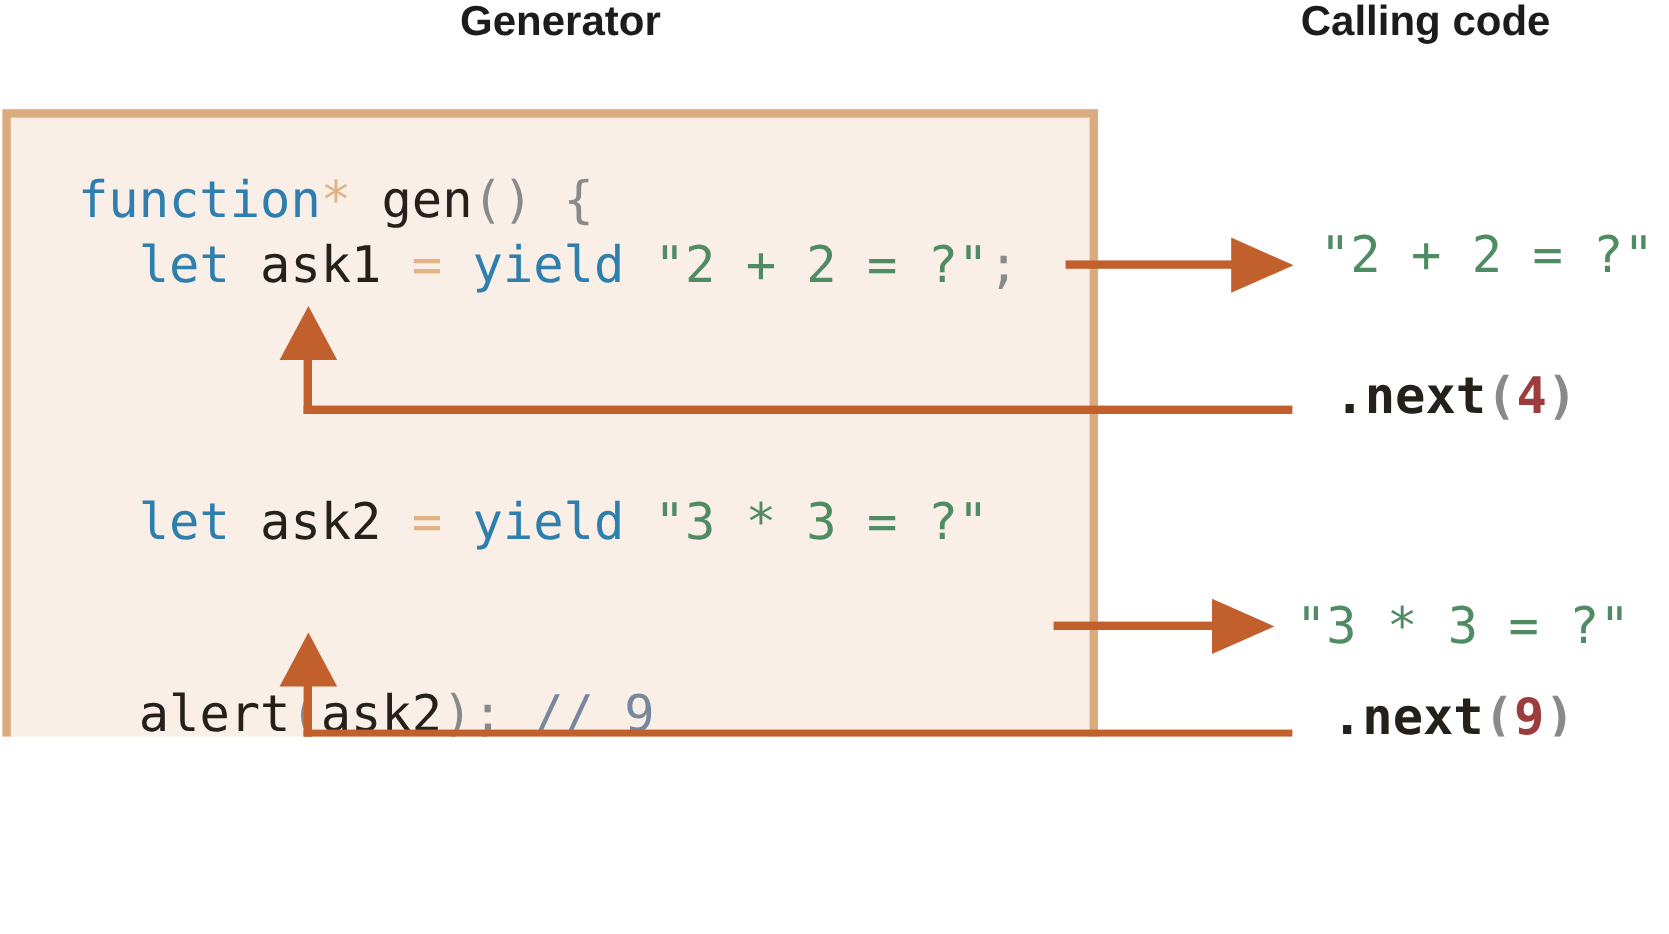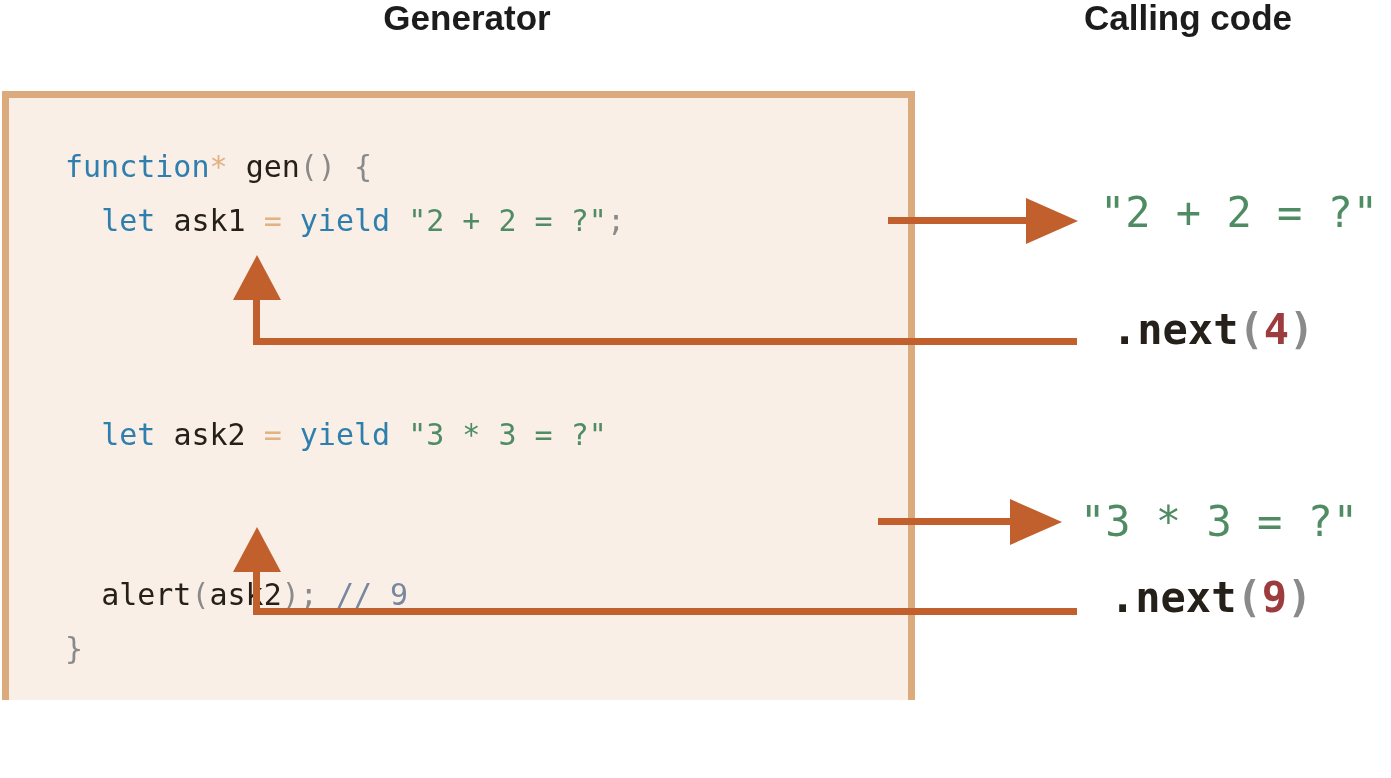--- a/index.html
+++ b/index.html
@@ -1,18 +1,18 @@
 <!DOCTYPE html>
 <html><head>
 <meta charset="utf-8">
 <style>
   html,body{margin:0;padding:0;background:#ffffff;}
   .canvas{
     position:relative;
-    width:1391px;height:700px;
+    width:1391px;height:614px;
     background:#ffffff;
     overflow:hidden;
     font-family:"DejaVu Sans Mono", monospace;
   }
   
   .col-title{
     position:absolute;top:-4px;
     transform:translateX(-50%);
     font-family:"Liberation Sans", sans-serif;
     font-weight:bold;
@@ -30,21 +30,21 @@
     left:2px;top:91px;
     width:899px;height:669px;   
     border:7px solid #dcab7d;
     background:#f9efe7;
   }
 
   
   .code{
     position:absolute;
     left:65px;top:140px;
-    font-size:30px;
+    font-size:42px;
     line-height:53.5px;
     z-index:2;
   }
   .code-line{height:53.5px;white-space:pre;}
 
   
   .tok-kw {color:#2e7fae;}
   .tok-pl {color:#26201a;}
   .tok-op {color:#e0b284;}
   .tok-str{color:#4f8c63;}

